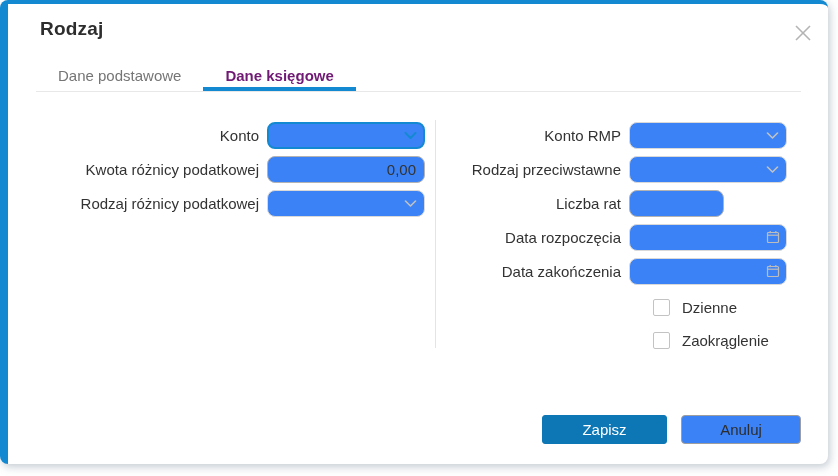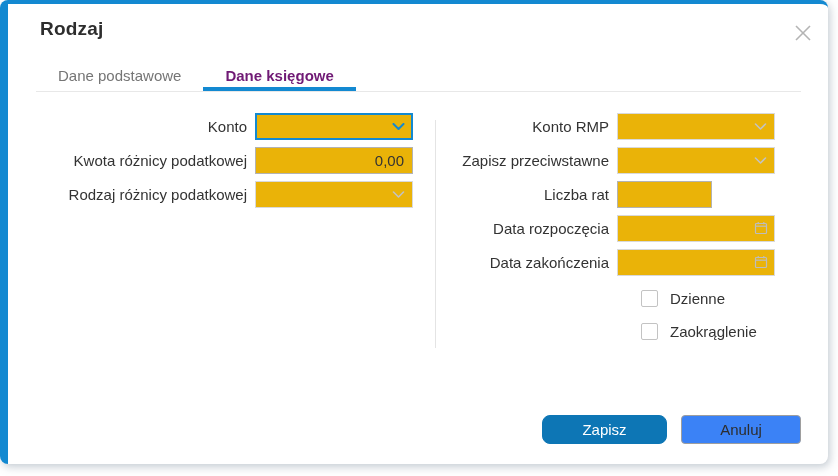--- a/index.html
+++ b/index.html
@@ -23,40 +23,40 @@
   .close-btn{position:absolute;left:780px;top:14px;width:30px;height:30px;border:none;background:transparent;
     cursor:pointer;display:flex;align-items:center;justify-content:center;padding:0;}
   .close-btn svg{stroke:#b4b4b4;}
   .tabs{position:absolute;left:28px;top:60px;width:765px;height:28px;display:flex;
     border-bottom:1px solid #e8e8e8;}
   .tab{display:inline-flex;align-items:center;padding:0 22px;font-size:15px;color:var(--muted);
     cursor:pointer;height:100%;border-bottom:4px solid transparent;background:transparent;border-top:none;border-left:none;border-right:none;
     font-family:inherit;}
   .tab.active{color:#701a75;font-weight:700;border-bottom-color:var(--accent);}
   .divider-v{position:absolute;left:427px;top:116px;width:1px;height:228px;background:#e4e4e4;}
-  .col{position:absolute;top:109px;}
+  .col{position:absolute;top:118px;margin-left:12px;}
   .col-left{left:0;width:405px;}
   .col-right{left:427px;width:340px;}
   .frow{display:flex;align-items:center;justify-content:flex-end;height:27px;margin-bottom:7px;}
   .flabel{font-size:15px;color:var(--text);margin-right:8px;white-space:nowrap;}
   .fieldwrap{position:relative;width:158px;height:27px;flex:0 0 158px;}
-  .fieldwrap input{width:100%;height:27px;border:1px solid var(--border-enabled);border-radius:0;
-    font-size:15px;padding:0 8px;font-family:inherit;color:var(--text);background:#eab308;outline:none;}
+  .fieldwrap input{width:100%;height:27px;border:1px solid var(--border-enabled);border-radius:8px;
+    font-size:15px;padding:0 8px;font-family:inherit;color:var(--text);background:#3b82f6;outline:none;}
   .fieldwrap input.num{text-align:right;}
   .fieldwrap input.small{width:95px;}
   .fieldwrap.focused input{border:2px solid var(--accent);}
   .fieldwrap.disabled input{border-color:var(--border-disabled);}
   .fieldwrap .chev{position:absolute;right:8px;top:10px;pointer-events:none;}
   .fieldwrap .cal{position:absolute;right:7px;top:6px;pointer-events:none;}
   .chk-row{display:flex;align-items:center;margin-left:178px;margin-top:14px;padding-left:28px;}
   .chk-row + .chk-row{margin-top:16px;}
   .checkbox{width:17px;height:17px;border:1px solid #c3c3c3;border-radius:2px;background:#fff;cursor:pointer;flex:0 0 17px;}
   .chk-label{font-size:15px;margin-left:12px;color:var(--text);}
   .footer{position:absolute;left:534px;top:411px;display:flex;gap:14px;}
-  .btn{height:29px;border-radius:8px;font-size:15px;cursor:pointer;font-family:inherit;display:flex;align-items:center;justify-content:center;}
+  .btn{height:29px;border-radius:3px;font-size:15px;cursor:pointer;font-family:inherit;display:flex;align-items:center;justify-content:center;}
   .btn-primary{width:125px;background:var(--btn-blue);color:#ffffff;border:1px solid var(--btn-blue);}
   .btn-secondary{width:120px;background:#3b82f6;color:#2d2d2d;border:1px solid #9e9e9e;border-radius:4px;}
 </style>
 </head>
 <body>
 
 <div class="dialog">
   <div class="dialog-body">
 
     <div class="title">Rodzaj</div>
@@ -106,21 +106,21 @@
       <div class="frow">
         <span class="flabel">Konto RMP</span>
         <span class="fieldwrap disabled">
           <input type="text" readonly="" value="" style="">
           <svg class="chev" width="13" height="8" viewBox="0 0 13 8" fill="none">
             <polyline points="1.5,1 6.5,6 11.5,1" stroke="#c2c2c2" stroke-width="1.6" stroke-linecap="round" stroke-linejoin="round"></polyline>
           </svg>
         </span>
       </div>
       <div class="frow">
-        <span class="flabel">Zapisz przeciwstawne</span>
+        <span class="flabel">Rodzaj przeciwstawne</span>
         <span class="fieldwrap disabled">
           <input type="text" readonly="" value="" style="">
           <svg class="chev" width="13" height="8" viewBox="0 0 13 8" fill="none">
             <polyline points="1.5,1 6.5,6 11.5,1" stroke="#c2c2c2" stroke-width="1.6" stroke-linecap="round" stroke-linejoin="round"></polyline>
           </svg>
         </span>
       </div>
       <div class="frow">
         <span class="flabel">Liczba rat</span>
         <span class="fieldwrap">

